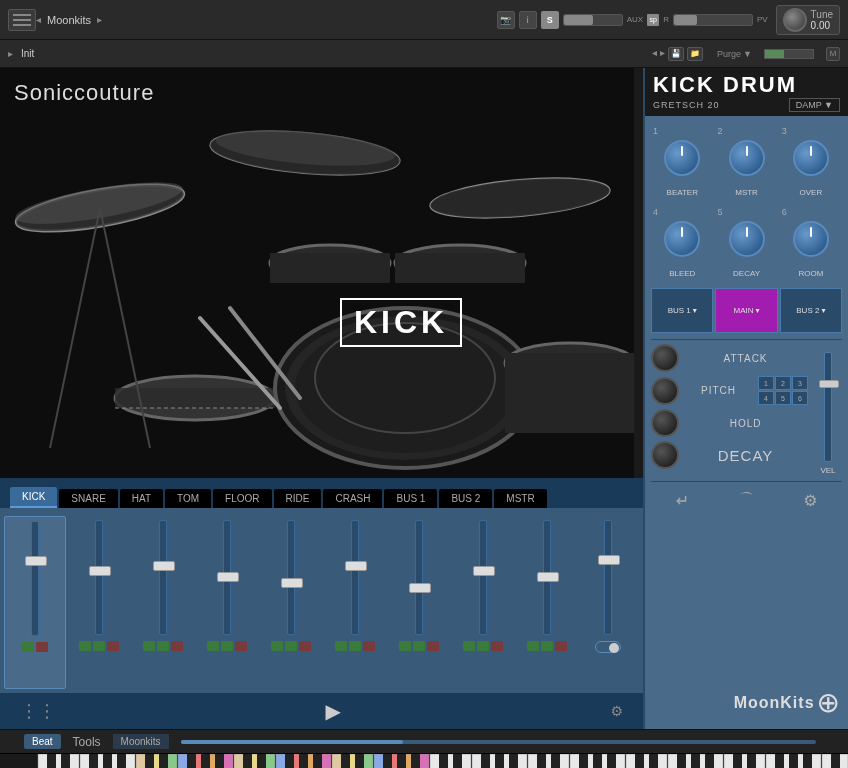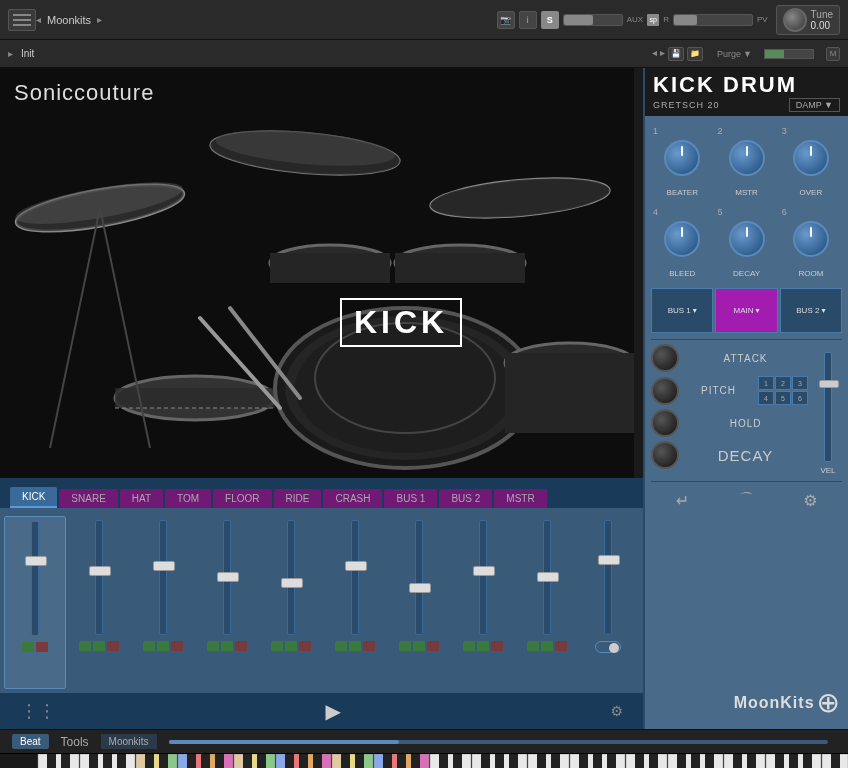--- a/index.html
+++ b/index.html
@@ -28,32 +28,32 @@
     
     .mic-grid { display: grid; grid-template-columns: 1fr 1fr 1fr; gap: 2px; padding: 6px; }
     .mic-channel { display: flex; flex-direction: column; align-items: center; padding: 4px 2px; }
     .mic-num { color: #aaa; font-size: 9px; margin-bottom: 4px; align-self: flex-start; }
     .knob { width: 36px; height: 36px; border-radius: 50%; background: radial-gradient(circle at 35% 35%, #666, #222); border: 2px solid #555; position: relative; display: flex; align-items: center; justify-content: center; }
     .knob::after { content: ''; width: 2px; height: 10px; background: #fff; position: absolute; top: 4px; border-radius: 1px; }
     .knob-label { color: #ccc; font-size: 8px; margin-top: 12px; text-align: left; }
 
     
     .mixer-tabs { display: flex; background: #1a3a5a; height: 30px; align-items: flex-end; padding: 0 10px; gap: 2px; }
-    .mix-tab { padding: 4px 12px; font-size: 10px; color: #aaa; cursor: pointer; background: #701a75; border-radius: 2px 2px 0 0; }
+    .mix-tab { padding: 4px 12px; font-size: 10px; color: #aaa; cursor: pointer; background: #000000; border-radius: 2px 2px 0 0; }
     .mix-tab.active { background: #3a6a9a; color: #fff; border-bottom: 2px solid #5a9adc; }
 
     
     .fader-row { display: flex; height: 175px; padding: 6px 4px; gap: 2px; }
     .fader-channel { display: flex; flex-direction: column; align-items: center; width: 58px; }
 
     
     .bottom-controls { height: 38px; background: #1a2a3a; display: flex; align-items: center; padding: 0 20px; justify-content: space-between; }
 
     
-    .status-bar { height: 24px; background: #222; display: flex; align-items: center; padding: 0 12px; gap: 4px; border-top: 1px solid #111; }
+    .status-bar { height: 24px; background: #222; display: flex; align-items: center; padding: 0 24px; gap: 4px; border-top: 1px solid #111; }
 
     
     .piano-area { height: 68px; background: #1a1a1a; border-top: 1px solid #111; position: relative; overflow: hidden; }
 
     
     .knob-blue { background: radial-gradient(circle at 35% 35%, #6a9acc, #1a4a7a); }
 
     
     .drum-image-area { position: relative; width: 634px; height: 410px; overflow: hidden; }
 

